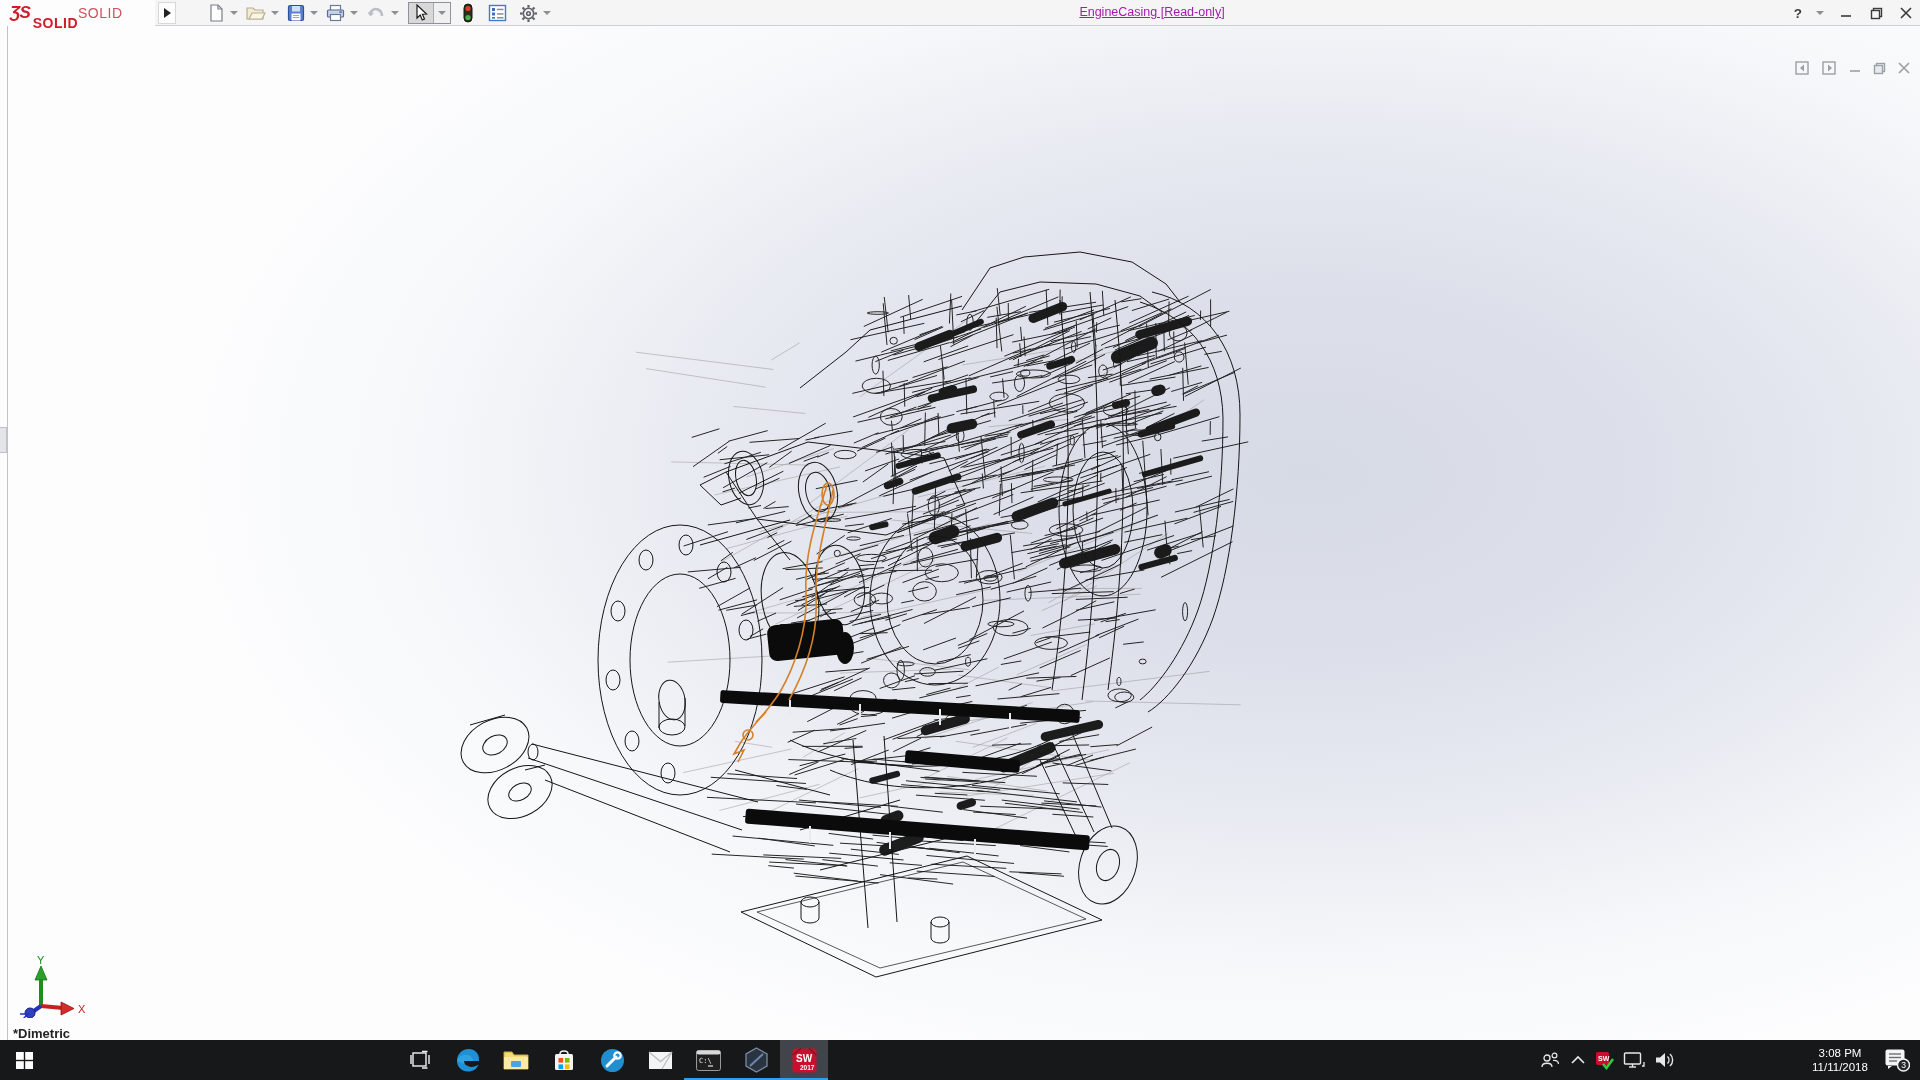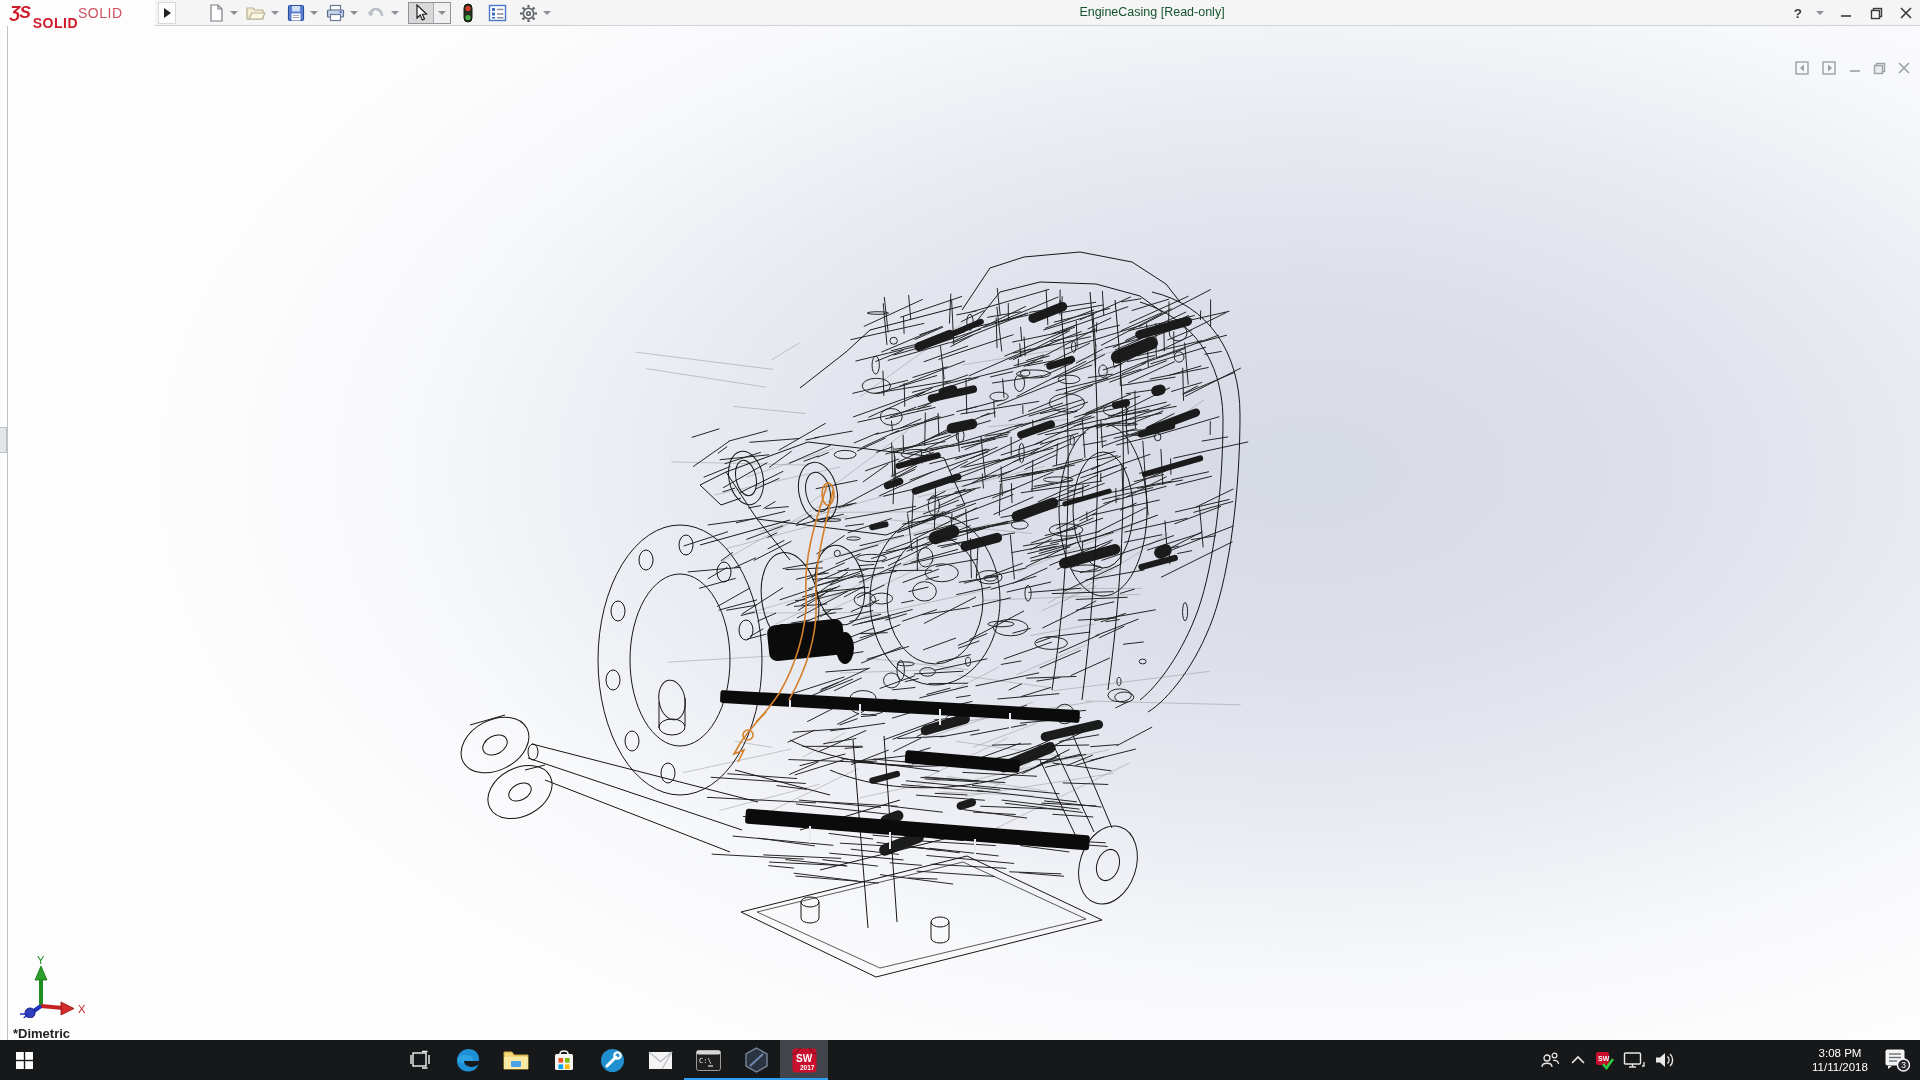--- a/index.html
+++ b/index.html
@@ -20,21 +20,21 @@
 
   .qtoolbar { position:absolute; left:205px; top:1px; height:24px; display:flex; align-items:center; }
   .tbtn { display:flex; align-items:center; height:22px; padding:0 2px; }
   .tbtn svg { display:block; }
   .dd { width:0; height:0; border-left:4px solid transparent; border-right:4px solid transparent;
     border-top:4px solid #8b8f96; margin:0 6px 0 3px; }
   .sel-group { display:flex; align-items:center; border:1px solid #8f9399; background:#f0f0f0; height:22px; margin:0 3px; }
   .sel-main { background:#d8d8d8; height:100%; display:flex; align-items:center; padding:0 4px; border-right:1px solid #a9adb3; }
 
   .win-title { position:absolute; left:1152px; top:5px; transform:translateX(-50%);
-    font-size:12.5px; color:#14532d; white-space:nowrap; }
+    font-size:12.5px; color:#a21caf; white-space:nowrap;text-decoration:underline; }
 
   .winctl { position:absolute; right:6px; top:0; height:26px; display:flex; align-items:center; gap:14px; }
   .help-q { font-size:13.5px; font-weight:700; color:#3a3a3a; }
   .wbtn { display:flex; align-items:center; justify-content:center; width:16px; height:16px; }
 
   
   .docctl { position:absolute; right:10px; top:32px; height:20px; display:flex; align-items:center; gap:12px; z-index:20; }
 
   
   .viewport { position:absolute; left:0; top:26px; width:1920px; height:1014px;

